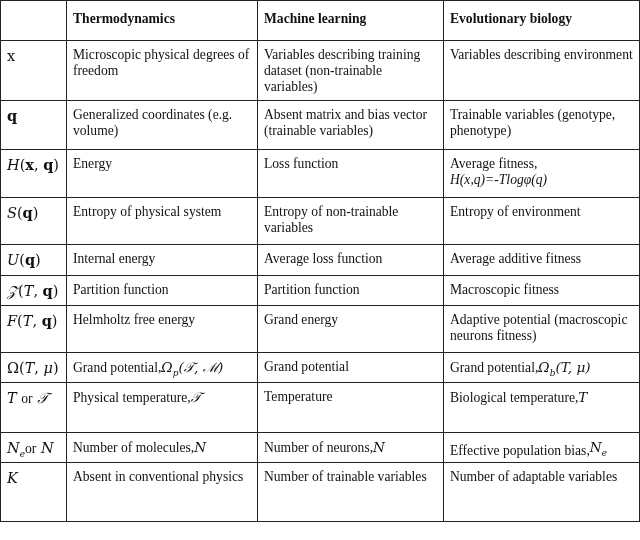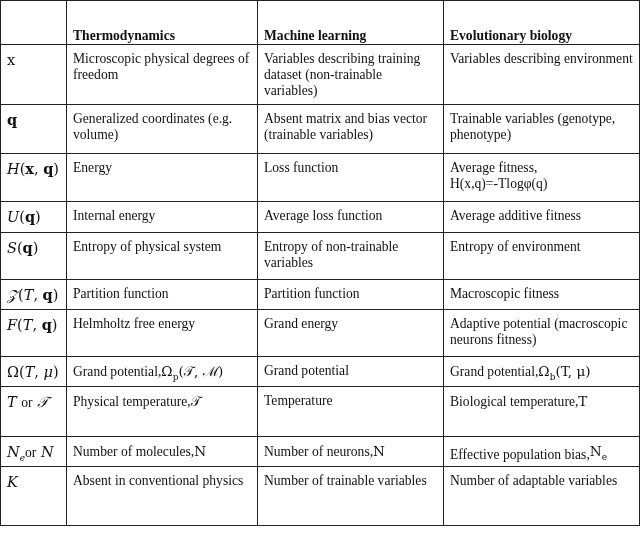--- a/index.html
+++ b/index.html
@@ -3,26 +3,26 @@
 <meta charset="utf-8">
 <style>
   html, body { margin:0; padding:0; background:#ffffff; }
   body { width:640px; height:540px; overflow:hidden; position:relative;
          font-family:"Liberation Serif","DejaVu Serif",serif; color:#111; }
   table { position:absolute; left:0; top:0; border-collapse:collapse;
           width:639px; table-layout:fixed; }
   td, th { border:1.5px solid #222; vertical-align:top; text-align:left;
            padding:6px 6px 0 6px; font-size:13.6px; line-height:16px;
            font-weight:normal; box-sizing:border-box; }
-  th { font-weight:bold; padding-top:27px; }
+  th { font-weight:bold; padding-top:10px; }
   col.c0 { width:66px; } col.c1 { width:191px; } col.c2 { width:186px; } col.c3 { width:196px; }
   .sym { font-family:"DejaVu Serif","Liberation Serif",serif; font-size:14.5px; padding-top:7px; }
   .sym .it { font-style:italic; }
   .sym .bf { font-weight:bold; font-style:normal; }
-  .mi { font-family:"DejaVu Serif",serif; }
+  .mi { font-style:italic; font-family:"DejaVu Serif",serif; }
 </style>
 </head>
 <body>
 
 <table>
   <colgroup>
       <col class="c0">
       <col class="c1">
       <col class="c2">
       <col class="c3">
@@ -45,33 +45,33 @@
     <tr style="height:49px">
       <td class="sym"><span class="bf">q</span></td>
       <td>Generalized coordinates (e.g. volume)</td>
       <td>Absent matrix and bias vector (trainable variables)</td>
       <td>Trainable variables (genotype, phenotype)</td>
     </tr>
     <tr style="height:48px">
       <td class="sym"><span class="it">H</span>(<span class="bf">x</span>, <span class="bf">q</span>)</td>
       <td>Energy</td>
       <td>Loss function</td>
-      <td><span>Average fitness,</span><br><span style="">H(x,q)=-Tlogφ(q)</span></td>
+      <td><span>Average fitness,</span><br><span style="font-style:italic">H(x,q)=-Tlogφ(q)</span></td>
+    </tr>
+    <tr style="height:47px">
+      <td class="sym"><span class="it">S</span>(<span class="bf">q</span>)</td>
+      <td>Entropy of physical system</td>
+      <td>Entropy of non-trainable variables</td>
+      <td>Entropy of environment</td>
     </tr>
     <tr style="height:31px">
       <td class="sym"><span class="it">U</span>(<span class="bf">q</span>)</td>
       <td>Internal energy</td>
       <td>Average loss function</td>
       <td>Average additive fitness</td>
-    </tr>
-    <tr style="height:47px">
-      <td class="sym"><span class="it">S</span>(<span class="bf">q</span>)</td>
-      <td>Entropy of physical system</td>
-      <td>Entropy of non-trainable variables</td>
-      <td>Entropy of environment</td>
     </tr>
     <tr style="height:30px">
       <td class="sym"><span class="it">𝒵</span>(<span class="it">T</span>, <span class="bf">q</span>)</td>
       <td>Partition function</td>
       <td>Partition function</td>
       <td>Macroscopic fitness</td>
     </tr>
     <tr style="height:47px">
       <td class="sym"><span class="it">F</span>(<span class="it">T</span>, <span class="bf">q</span>)</td>
       <td>Helmholtz free energy</td>

